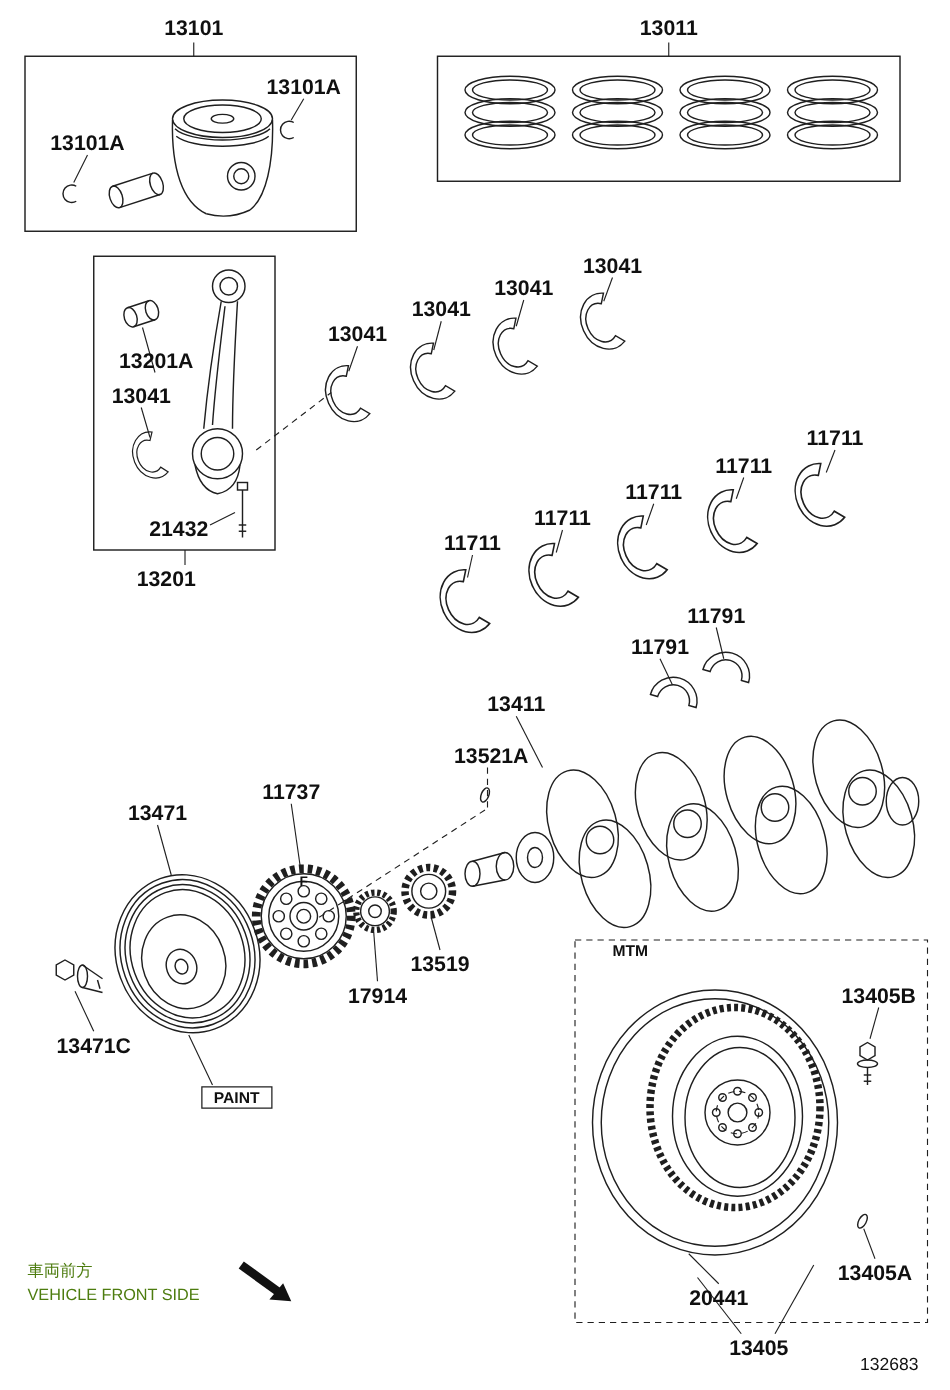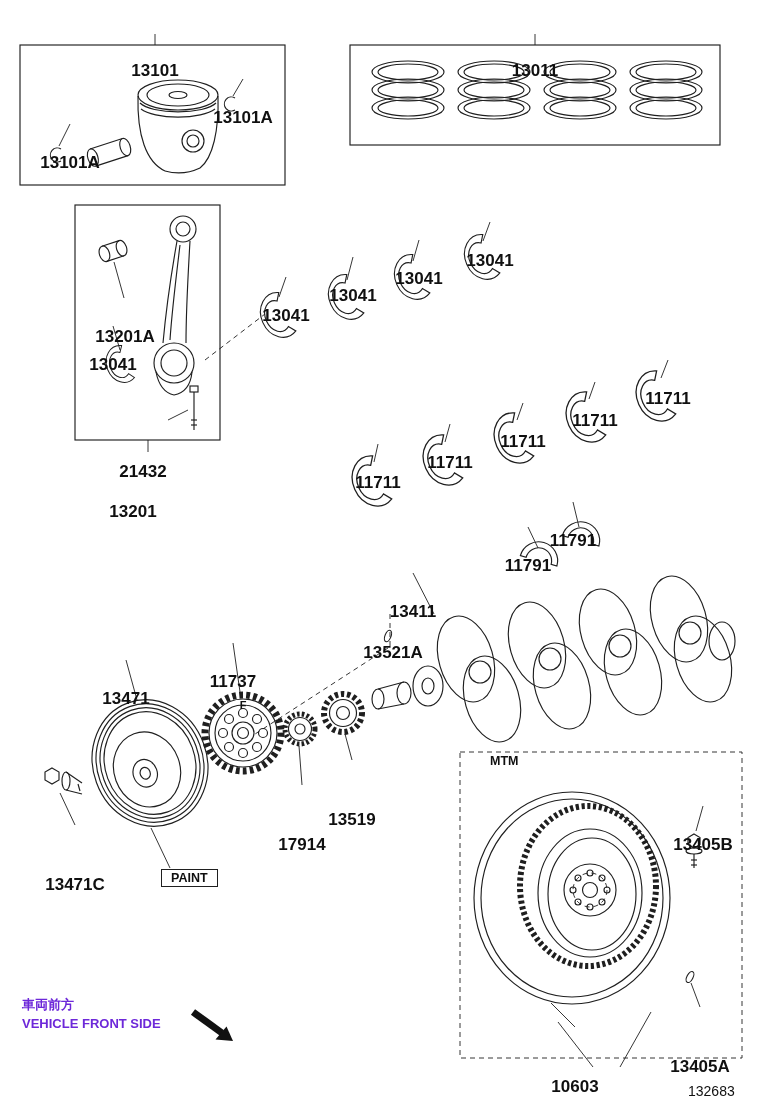--- a/index.html
+++ b/index.html
@@ -10,31 +10,31 @@
   .art{position:absolute;left:0;top:0;}
   svg .ln{fill:none;stroke:#1f1f1f;stroke-width:1.15;}
   svg .ld{fill:none;stroke:#1f1f1f;stroke-width:0.9;}
   svg .dash{fill:none;stroke:#1f1f1f;stroke-width:0.9;stroke-dasharray:5 4;}
   svg .teeth{fill:none;stroke:#1f1f1f;}
   svg .wfill{fill:#ffffff;stroke:#1f1f1f;stroke-width:1.15;}
   svg text{fill:#111;stroke:none;font-family:"Liberation Sans",sans-serif;font-weight:700;}
   .plabel{
     position:absolute;transform:translateX(-50%);
     font-size:17px;font-weight:700;color:#101010;line-height:20px;
-    white-space:nowrap;cursor:pointer;z-index:5;margin-top:48px;
+    white-space:nowrap;cursor:pointer;z-index:5;
   }
   .callout{
     position:absolute;border:1.3px solid #1f1f1f;padding:1px 9px;
     font-size:12.5px;font-weight:700;color:#101010;background:#fff;z-index:5;
   }
   .smalltxt{
     position:absolute;font-size:12.5px;font-weight:700;color:#101010;z-index:5;white-space:nowrap;margin-left:26px;
   }
   .footnote{
-    position:absolute;font-size:13px;font-weight:700;color:#6d28d9;z-index:5;white-space:nowrap;
+    position:absolute;font-size:13px;font-weight:400;color:#4d7c0f;z-index:5;white-space:nowrap;margin-top:12px;
   }
   .doccode{
     position:absolute;font-size:14px;font-weight:400;color:#101010;z-index:5;white-space:nowrap;
   }
 </style>
 </head>
 <body>
 
 <div class="canvas">
 
@@ -316,21 +316,21 @@
   <div class="plabel" style="left:528px;top:508px">11791</div>
   <div class="plabel" style="left:573px;top:483px">11791</div>
   <div class="plabel" style="left:413px;top:554px">13411</div>
   <div class="plabel" style="left:393px;top:595px">13521A</div>
   <div class="plabel" style="left:233px;top:624px">11737</div>
   <div class="plabel" style="left:126px;top:641px">13471</div>
   <div class="plabel" style="left:75px;top:827px">13471C</div>
   <div class="plabel" style="left:302px;top:787px">17914</div>
   <div class="plabel" style="left:352px;top:762px">13519</div>
   <div class="plabel" style="left:703px;top:787px">13405B</div>
-  <div class="plabel" style="left:575px;top:1029px">10603</div>
+  <div class="plabel" style="left:575px;top:1029px">20441</div>
   <div class="plabel" style="left:700px;top:1009px">13405A</div>
   <div class="plabel" style="left:607px;top:1069px">13405</div>
 
   <div class="callout" style="left:161px;top:869px">PAINT</div>
   <div class="smalltxt" style="left:464px;top:754px">MTM</div>
   <div class="footnote" style="left:22px;top:996px">車両前方</div>
   <div class="footnote" style="left:22px;top:1016px">VEHICLE FRONT SIDE</div>
   <div class="doccode" style="left:688px;top:1083px">132683</div>
 
 </div>

